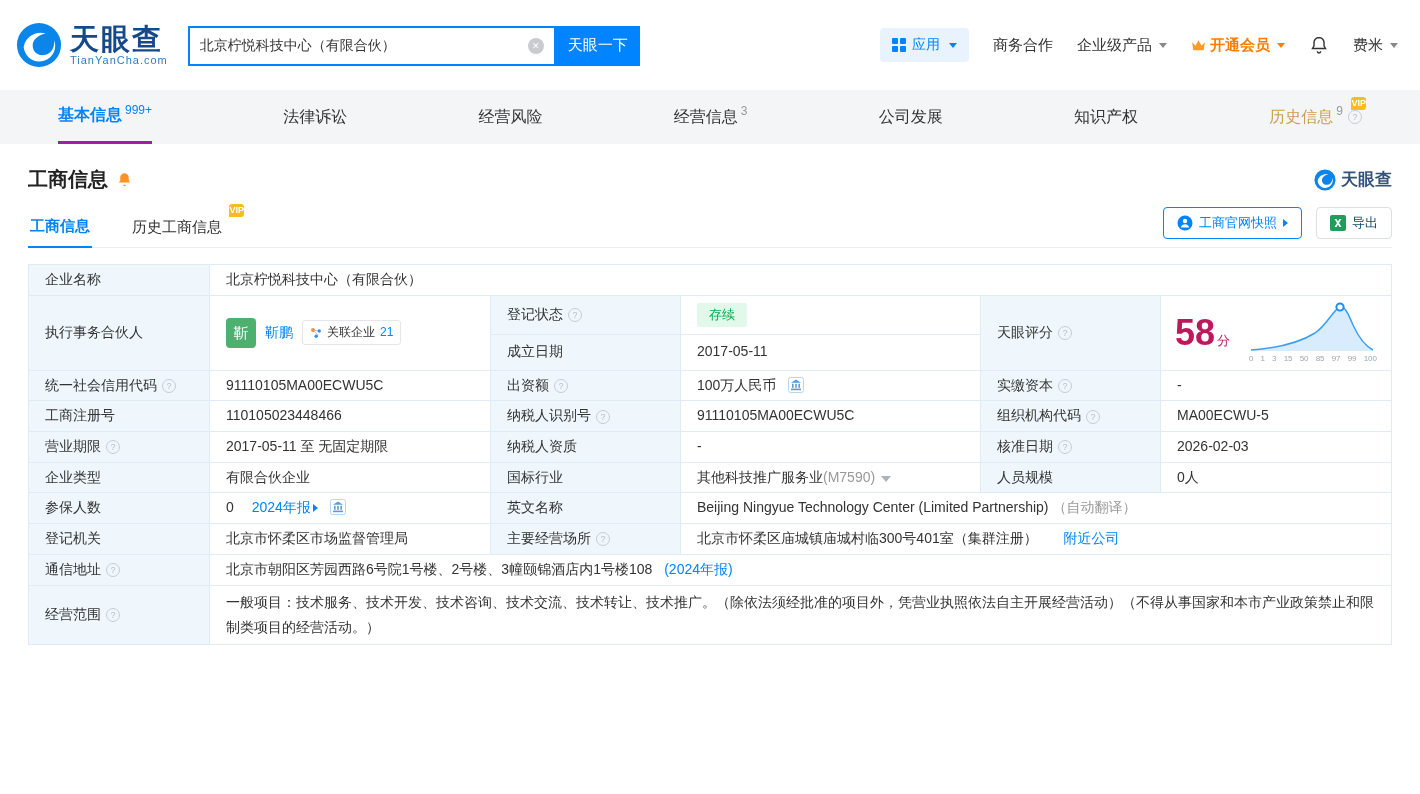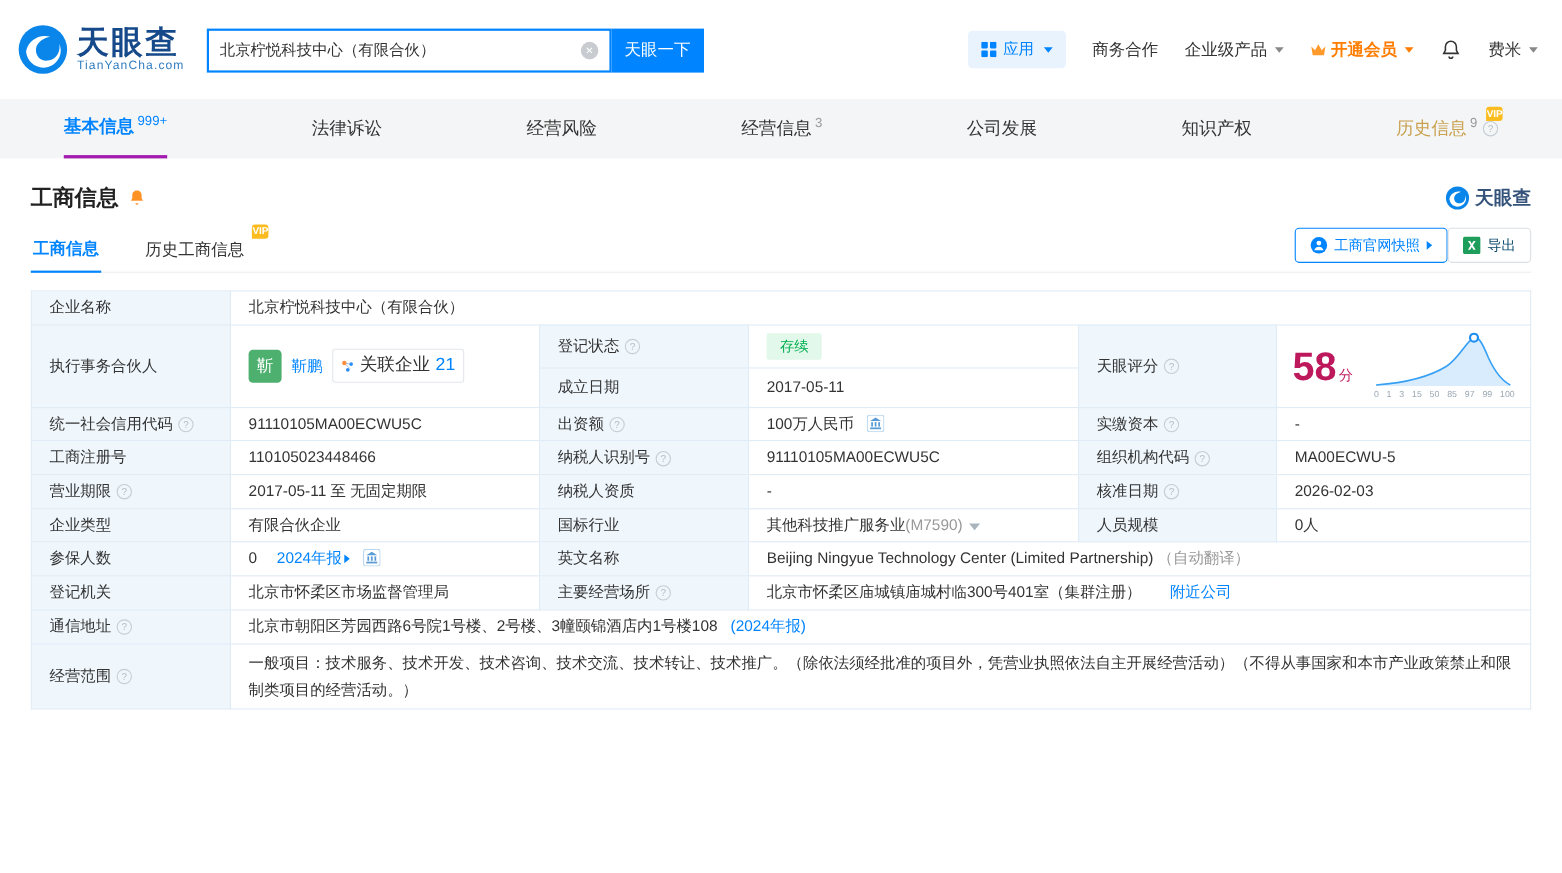--- a/index.html
+++ b/index.html
@@ -50,36 +50,36 @@
   .section-head { display: flex; align-items: center; }
   .section-title { font-size: 20px; font-weight: bold; color: #222; }
   .section-bell { margin-left: 8px; display: flex; cursor: pointer; }
   .watermark { margin-left: auto; display: flex; align-items: center; gap: 5px; }
   .watermark-text { font-size: 17px; font-weight: bold; color: #35537a; }
 
   .subtab-row { display: flex; align-items: flex-end; border-bottom: 1px solid #ebeef1; margin-top: 14px; }
   .subtab { position: relative; font-size: 15px; color: #333; padding: 10px 2px; margin-right: 38px; cursor: pointer; }
   .subtab.active { color: #0084ff; font-weight: bold; border-bottom: 2px solid #0084ff; margin-bottom: -1px; }
   .subtab .vip-tag { position: absolute; top: -4px; right: -20px; }
-  .row-actions { margin-left: auto; display: flex; padding-bottom: 8px; }
+  .row-actions { margin-left: auto; display: flex; gap: 14px; padding-bottom: 8px; }
   .btn { display: inline-flex; align-items: center; gap: 6px; height: 32px; padding: 0 13px; border-radius: 4px; font-size: 13px; background: #fff; cursor: pointer; font-family: inherit; }
   .btn-snapshot { border: 1px solid #0084ff; color: #0084ff; }
   .btn-export { border: 1px solid #dcdfe3; color: #0c4a6e; }
   .arrow-right { width: 0; height: 0; border-top: 4px solid transparent; border-bottom: 4px solid transparent; border-left: 5px solid #0084ff; display: inline-block; }
 
   
   table.info { width: 100%; border-collapse: collapse; table-layout: fixed; margin-top: 16px; }
   .info td { border: 1px solid #e0ecf5; padding: 4px 16px; font-size: 14px; color: #333; vertical-align: middle; word-break: break-all; line-height: 1.55; }
   .info td.lbl { background: #eff7fd; }
   .link { color: #0084ff; cursor: pointer; }
   .gray { color: #999; }
   .status-badge { display: inline-block; background: #e2f8eb; color: #00b050; font-size: 13px; padding: 3px 12px; border-radius: 2px; line-height: 18px; }
   .partner { display: flex; align-items: center; gap: 9px; }
   .avatar { width: 30px; height: 30px; border-radius: 4px; background: #4db06f; color: #fff; font-size: 15px; line-height: 30px; text-align: center; flex: none; cursor: pointer; }
-  .related-badge { display: inline-flex; align-items: center; gap: 5px; border: 1px solid #e3e6ea; border-radius: 3px; padding: 2px 7px; font-size: 16px; color: #333; cursor: pointer; }
+  .related-badge { display: inline-flex; align-items: center; gap: 5px; border: 1px solid #e3e6ea; border-radius: 3px; padding: 2px 7px; font-size: 12px; color: #333; cursor: pointer; }
   .related-badge .count { color: #0084ff; }
   .bank-icon { display: inline-flex; margin-left: 8px; vertical-align: -3px; cursor: pointer; }
   .caret-gray { width: 0; height: 0; border-left: 5px solid transparent; border-right: 5px solid transparent; border-top: 6px solid #aab4bd; display: inline-block; margin-left: 6px; cursor: pointer; }
   .report-link { color: #0084ff; margin-left: 14px; cursor: pointer; display: inline-flex; align-items: center; gap: 2px; }
   .nearby-link { color: #0084ff; margin-left: 22px; cursor: pointer; }
 
   .score-cell { padding: 6px 14px !important; }
   .score-wrap { display: flex; align-items: center; justify-content: space-between; }
   .score-num { color: #be185d; white-space: nowrap; }
   .score-num .n { font-size: 36px; font-weight: bold; }

